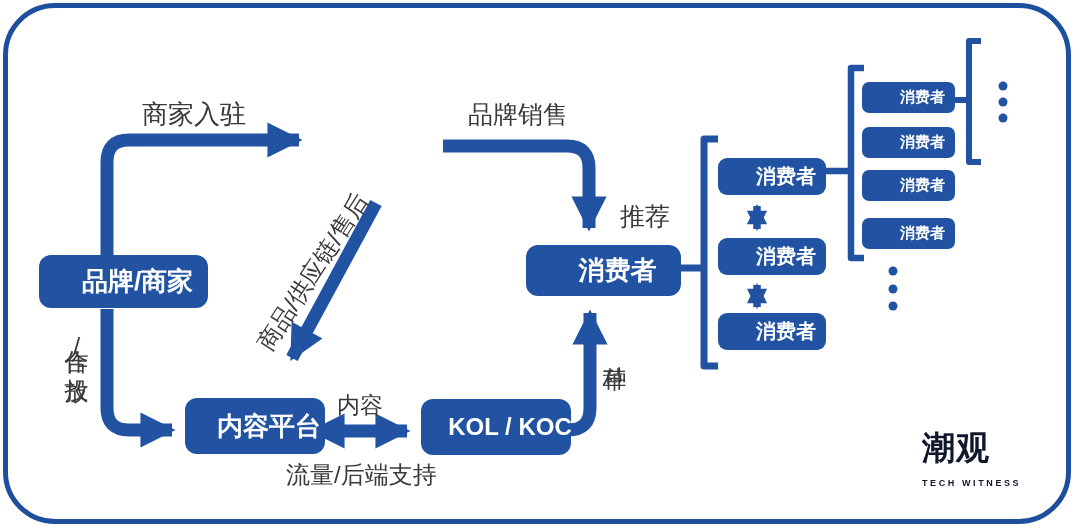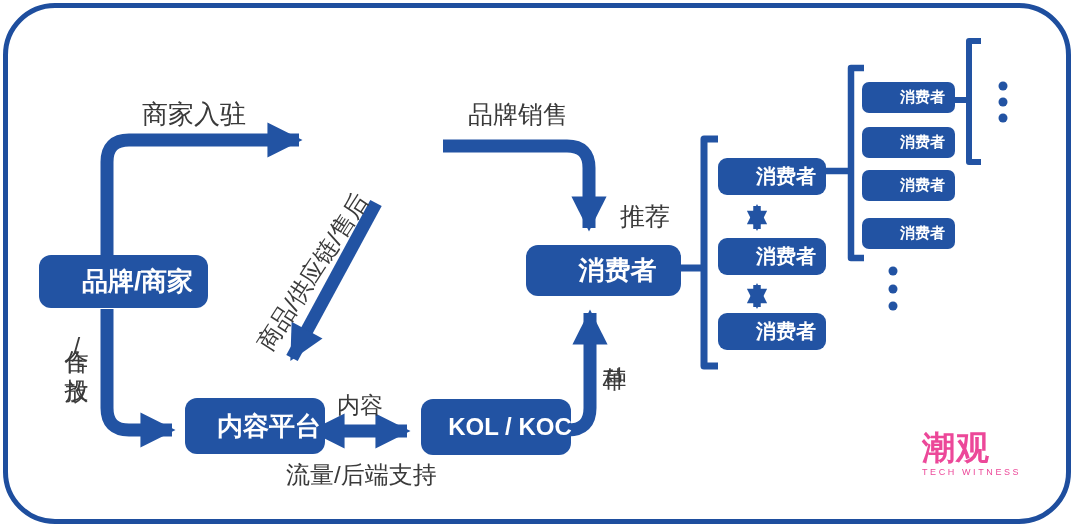--- a/index.html
+++ b/index.html
@@ -7,23 +7,23 @@
          font-family:"Liberation Sans","DejaVu Sans",sans-serif;}
   .frame{position:absolute;left:3px;top:3px;width:1068px;height:521px;
          border:5px solid #1E4E9E;border-radius:52px;box-sizing:border-box;}
   .layer{position:absolute;left:0;top:0;}
   .node{position:absolute;background:#2253A3;color:#FFFFFF;font-weight:bold;
         display:flex;align-items:center;justify-content:center;border-radius:12px;
         white-space:nowrap;padding-left:28px;}
   .lbl{position:absolute;color:#3A3A3A;white-space:nowrap;line-height:1.1;}
   .vlbl{writing-mode:vertical-rl;text-orientation:upright;letter-spacing:1px;}
   .rot{transform:translate(-50%,-50%) rotate(-57deg);transform-origin:center center;}
-  .logo{position:absolute;left:922px;top:431px;color:#ec4899;}
+  .logo{position:absolute;left:922px;top:431px;color:#0f172a;}
   .logo-cn{font-size:33px;font-weight:bold;letter-spacing:1px;line-height:1;}
-  .logo-en{font-size:9px;font-weight:normal;letter-spacing:2.6px;margin-top:3px;}
+  .logo-en{font-size:9px;font-weight:bold;letter-spacing:2.6px;margin-top:14px;}
 </style>
 </head>
 <body>
 
 <div class="stage">
 
   <div class="frame"></div>
 
   <svg class="layer" width="1080" height="531" viewBox="0 0 1080 531">
     <defs>

